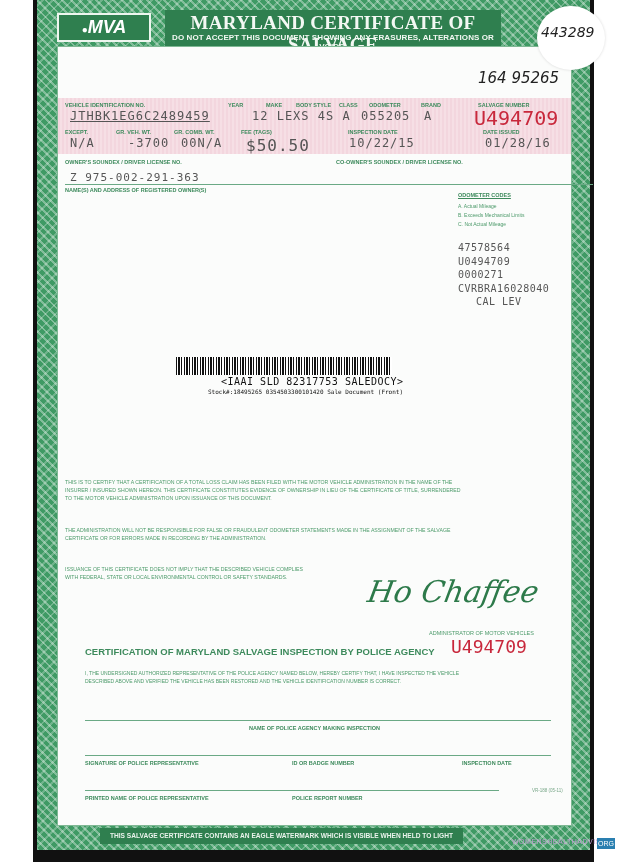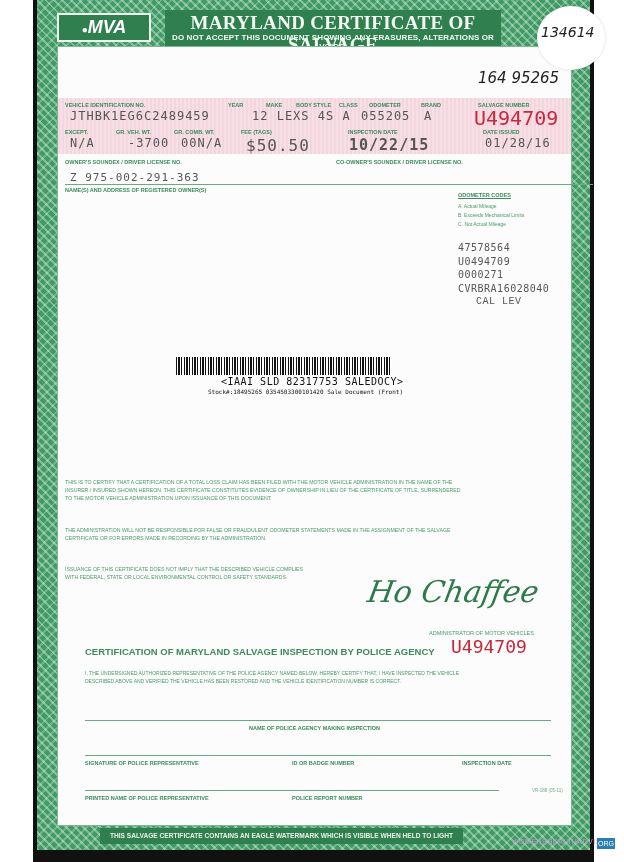--- a/index.html
+++ b/index.html
@@ -52,38 +52,38 @@
       <div class="pink">
         <div class="lbl" style="left:7px; top:4px;">VEHICLE IDENTIFICATION NO.</div>
         <div class="lbl" style="left:170px; top:4px;">YEAR</div>
         <div class="lbl" style="left:208px; top:4px;">MAKE</div>
         <div class="lbl" style="left:238px; top:4px;">BODY STYLE</div>
         <div class="lbl" style="left:281px; top:4px;">CLASS</div>
         <div class="lbl" style="left:311px; top:4px;">ODOMETER</div>
         <div class="lbl" style="left:363px; top:4px;">BRAND</div>
         <div class="lbl" style="left:420px; top:4px;">SALVAGE NUMBER</div>
 
-        <div class="txt mono" style="left:12px; top:11px; font-size:12px;">JTHBK1EG6C2489459</div>
+        <div class="txt mono" style="left:12px; top:11px; font-size:12px;text-decoration:underline;">JTHBK1EG6C2489459</div>
         <div class="txt mono" style="left:194px; top:11px; font-size:12px;">12 LEXS 4S A</div>
         <div class="txt mono" style="left:303px; top:11px; font-size:12px;">055205</div>
         <div class="txt mono" style="left:366px; top:11px; font-size:12px;">A</div>
         <div class="red" style="left:416px; top:8px; font-size:20px;">U494709</div>
 
         <div class="lbl" style="left:7px; top:31px;">EXCEPT.</div>
         <div class="lbl" style="left:58px; top:31px;">GR. VEH. WT.</div>
         <div class="lbl" style="left:116px; top:31px;">GR. COMB. WT.</div>
         <div class="lbl" style="left:183px; top:31px;">FEE (TAGS)</div>
         <div class="lbl" style="left:290px; top:31px;">INSPECTION DATE</div>
         <div class="lbl" style="left:425px; top:31px;">DATE ISSUED</div>
 
         <div class="txt mono" style="left:12px; top:38px; font-size:12px;">N/A</div>
         <div class="txt mono" style="left:70px; top:38px; font-size:12px;">-3700</div>
         <div class="txt mono" style="left:123px; top:38px; font-size:12px;">00N/A</div>
         <div class="txt mono" style="left:188px; top:38px; font-size:16px;">$50.50</div>
-        <div class="txt mono" style="left:291px; top:38px; font-size:15px;font-weight:bold;">10/22/15</div>
+        <div class="txt mono" style="left:291px; top:38px; font-size:12px;">10/22/15</div>
         <div class="txt mono" style="left:427px; top:38px; font-size:12px;">01/28/16</div>
       </div>
 
       <div class="lbl" style="left:7px; top:112px;">OWNER'S SOUNDEX / DRIVER LICENSE NO.</div>
       <div class="lbl" style="left:278px; top:112px;">CO-OWNER'S SOUNDEX / DRIVER LICENSE NO.</div>
       <div class="txt mono" style="left:12px; top:124px; font-size:11px;">Z 975-002-291-363</div>
       <div class="hr" style="left:7px; top:137px; width:528px;"></div>
       <div class="lbl" style="left:7px; top:140px;">NAME(S) AND ADDRESS OF REGISTERED OWNER(S)</div>
 
 
@@ -92,21 +92,21 @@
         <div>A. Actual Mileage</div>
         <div>B. Exceeds Mechanical Limits</div>
         <div>C. Not Actual Mileage</div>
       </div>
 
       <div class="txt mono" style="left:400px; top:194px; font-size:10px; line-height:13.5px; letter-spacing:0.5px;">
         <div>47578564</div>
         <div>U0494709</div>
         <div>0000271</div>
         <div>CVRBRA16028040</div>
-        <div style="padding-left:18px;font-family:Liberation Mono, monospace;">CAL LEV</div>
+        <div style="padding-left:18px;">CAL LEV</div>
       </div>
 
       <div class="barcode" style="left:118px; top:310px; width:216px;"></div>
       <div class="txt" style="left:163px; top:329px; font-family:'DejaVu Sans Mono', monospace; font-size:10px; color:#111; letter-spacing:0.5px;">&lt;IAAI SLD 82317753 SALEDOCY&gt;</div>
       <div class="txt" style="left:150px; top:341px; font-family:'DejaVu Sans Mono', monospace; font-size:6px; color:#111;">Stock#:18495265 0354503300101420 Sale Document (Front)</div>
 
 
       <div class="green-small" style="left:7px; top:431px;">
         <div>THIS IS TO CERTIFY THAT A CERTIFICATION OF A TOTAL LOSS CLAIM HAS BEEN FILED WITH THE MOTOR VEHICLE ADMINISTRATION IN THE NAME OF THE</div>
         <div>INSURER / INSURED SHOWN HEREON. THIS CERTIFICATE CONSTITUTES EVIDENCE OF OWNERSHIP IN LIEU OF THE CERTIFICATE OF TITLE, SURRENDERED</div>
@@ -140,21 +140,21 @@
       <div class="lbl" style="left:234px; top:713px;">ID OR BADGE NUMBER</div>
       <div class="lbl" style="left:404px; top:713px;">INSPECTION DATE</div>
 
       <div class="hr" style="left:27px; top:743px; width:414px;"></div>
       <div class="txt" style="left:474px; top:741px; font-size:4.5px; color:#7aa88a;">VR-188 (05-11)</div>
       <div class="lbl" style="left:27px; top:748px;">PRINTED NAME OF POLICE REPRESENTATIVE</div>
       <div class="lbl" style="left:234px; top:748px;">POLICE REPORT NUMBER</div>
     </div>
 
     <div class="stamp">
-      <div class="hand" style="left:4px; top:18px; font-size:14px;">134614</div>
+      <div class="hand" style="left:4px; top:18px; font-size:14px;">443289</div>
     </div>
   </div>
 </div>
 
 <div class="footer-band">THIS SALVAGE CERTIFICATE CONTAINS AN EAGLE WATERMARK WHICH IS VISIBLE WHEN HELD TO LIGHT</div>
 
 <div class="watermark">WOMENSHEALTHADVISER</div>
 <div class="org">ORG</div>
 
 </body></html>

